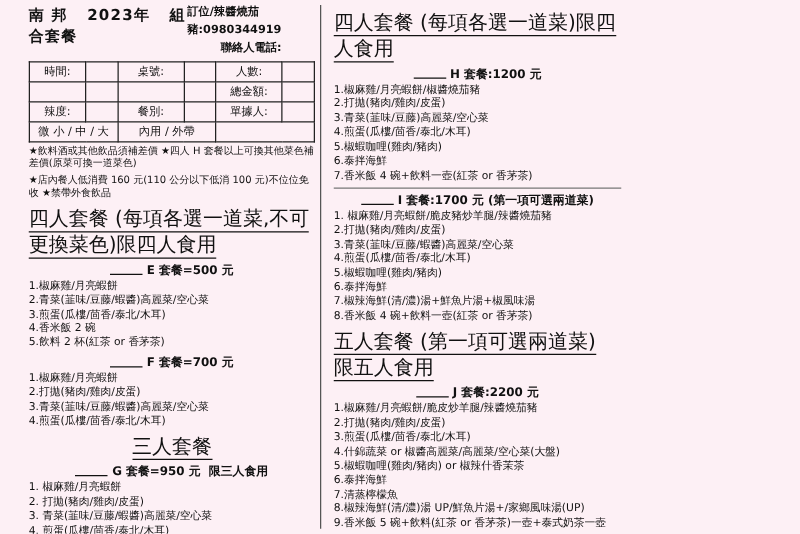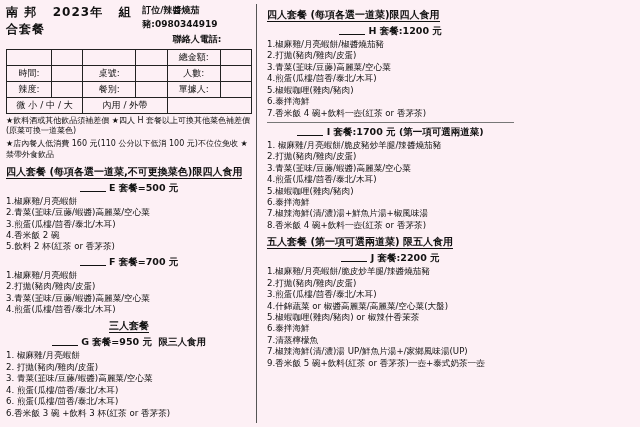--- a/index.html
+++ b/index.html
@@ -3,40 +3,40 @@
 <meta charset="utf-8">
 <style>
   html,body{margin:0;padding:0;}
   body{
     width:640px;height:427px;
     background:#fdf0f5;
     font-family:"DejaVu Sans","Liberation Sans",sans-serif;
     color:#111;
     overflow:hidden;
   }
-  .page{position:relative;width:520px;height:427px;box-sizing:border-box;padding:4px 6px;}
+  .page{position:relative;width:520px;height:427px;box-sizing:border-box;padding:4px 23px;}
   .cols{display:flex;gap:6px;height:100%;}
   .col{width:50%;box-sizing:border-box;}
   .colL{padding-right:4px;border-right:1px solid #555;}
   .colR{padding-left:4px;}
 
   
   .hdr{display:flex;align-items:flex-start;justify-content:space-between;}
   .hdr-left{font-size:12px;font-weight:bold;letter-spacing:1px;}
   .hdr-right{font-size:9px;font-weight:bold;text-align:left;line-height:1.5;}
   .hdr-sub{font-size:9px;font-weight:bold;margin-top:2px;text-align:center;}
 
   table.form{border-collapse:collapse;width:100%;margin-top:2px;}
   table.form td{border:1px solid #222;font-size:9px;padding:1px 3px;height:13px;}
   .lbl{width:38px;text-align:center;}
   .w-mid{width:46px;text-align:center;}
 
   .note{font-size:8px;line-height:1.35;margin-top:2px;}
 
-  .sec-title{font-size:10px;font-weight:bold;margin:4px 0 1px 0;}
+  .sec-title{font-size:16px;font-weight:normal;margin:4px 0 1px 0;}
   .sec-title .ul{border-bottom:1px solid #111;padding-bottom:1px;}
   .center{text-align:center;}
 
   .setline{font-size:9.5px;font-weight:bold;margin:3px 0 1px 0;}
   .setline .blank{display:inline-block;width:26px;border-bottom:1px solid #111;vertical-align:-1px;}
   ol.items{margin:0;padding-left:0;list-style:none;}
   ol.items li{font-size:8.6px;line-height:1.33;white-space:nowrap;}
 
   .divider{border:0;border-top:1px solid #777;margin:3px 0;}
 </style>
@@ -58,33 +58,33 @@
         </div>
         <div class="hdr-right">
           <div>訂位/辣醬燒茄豬:0980344919</div>
           <div class="hdr-sub">聯絡人電話:</div>
         </div>
       </div>
 
       <table class="form">
         <tbody>
             <tr>
+          <td class="lbl">時間:</td>
+          <td></td>
+          <td class="w-mid">桌號:</td>
+          <td></td>
+          <td class="w-mid">人數:</td>
+          <td></td>
+        </tr>
+        <tr>
           <td class="lbl"></td>
           <td></td>
           <td class="w-mid"></td>
           <td></td>
           <td class="w-mid">總金額:</td>
-          <td></td>
-        </tr>
-        <tr>
-          <td class="lbl">時間:</td>
-          <td></td>
-          <td class="w-mid">桌號:</td>
-          <td></td>
-          <td class="w-mid">人數:</td>
           <td></td>
         </tr>
         <tr>
           <td class="lbl">辣度:</td>
           <td></td>
           <td class="w-mid">餐別:</td>
           <td></td>
           <td class="w-mid">單據人:</td>
           <td></td>
         </tr>
@@ -189,19 +189,19 @@
         <span>J 套餐</span><span>:2200 元</span>
       </div>
       <ol class="items">
         <li>1.椒麻雞/月亮蝦餅/脆皮炒羊腿/辣醬燒茄豬</li>
         <li>2.打拋(豬肉/雞肉/皮蛋)</li>
         <li>3.煎蛋(瓜樓/茴香/泰北/木耳)</li>
         <li>4.什錦蔬菜 or 椒醬高麗菜/高麗菜/空心菜(大盤)</li>
         <li>5.椒蝦咖哩(雞肉/豬肉) or 椒辣什香茉茶</li>
         <li>6.泰拌海鮮</li>
         <li>7.清蒸檸檬魚</li>
-        <li>7.椒辣海鮮(清/濃)湯 UP/鮮魚片湯+/家鄉風味湯(UP)</li>
+        <li>8.椒辣海鮮(清/濃)湯 UP/鮮魚片湯+/家鄉風味湯(UP)</li>
         <li>9.香米飯 5 碗+飲料(紅茶 or 香茅茶)一壺+泰式奶茶一壺</li>
       </ol>
     </div>
 
   </div>
 </div>
 
 </body></html>

